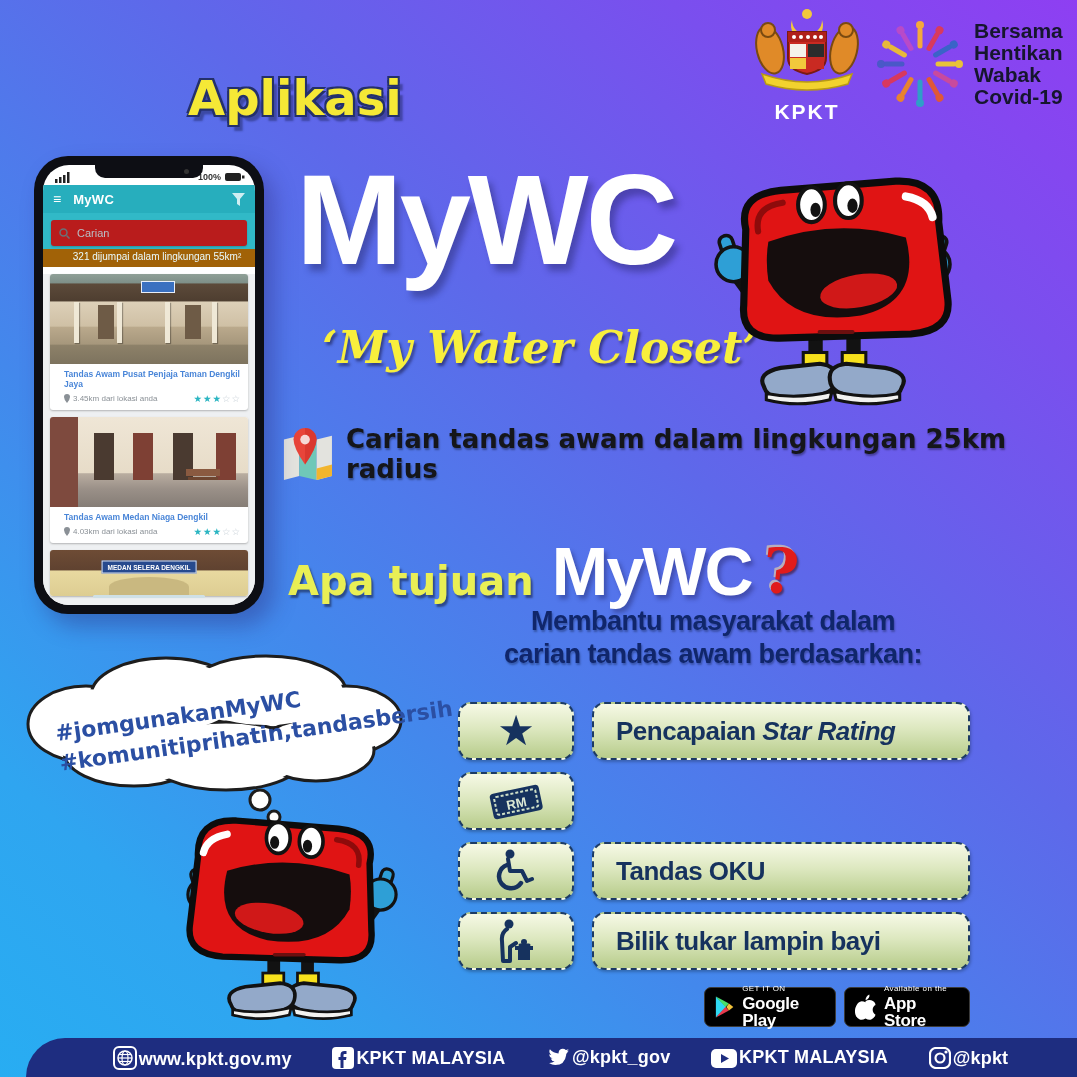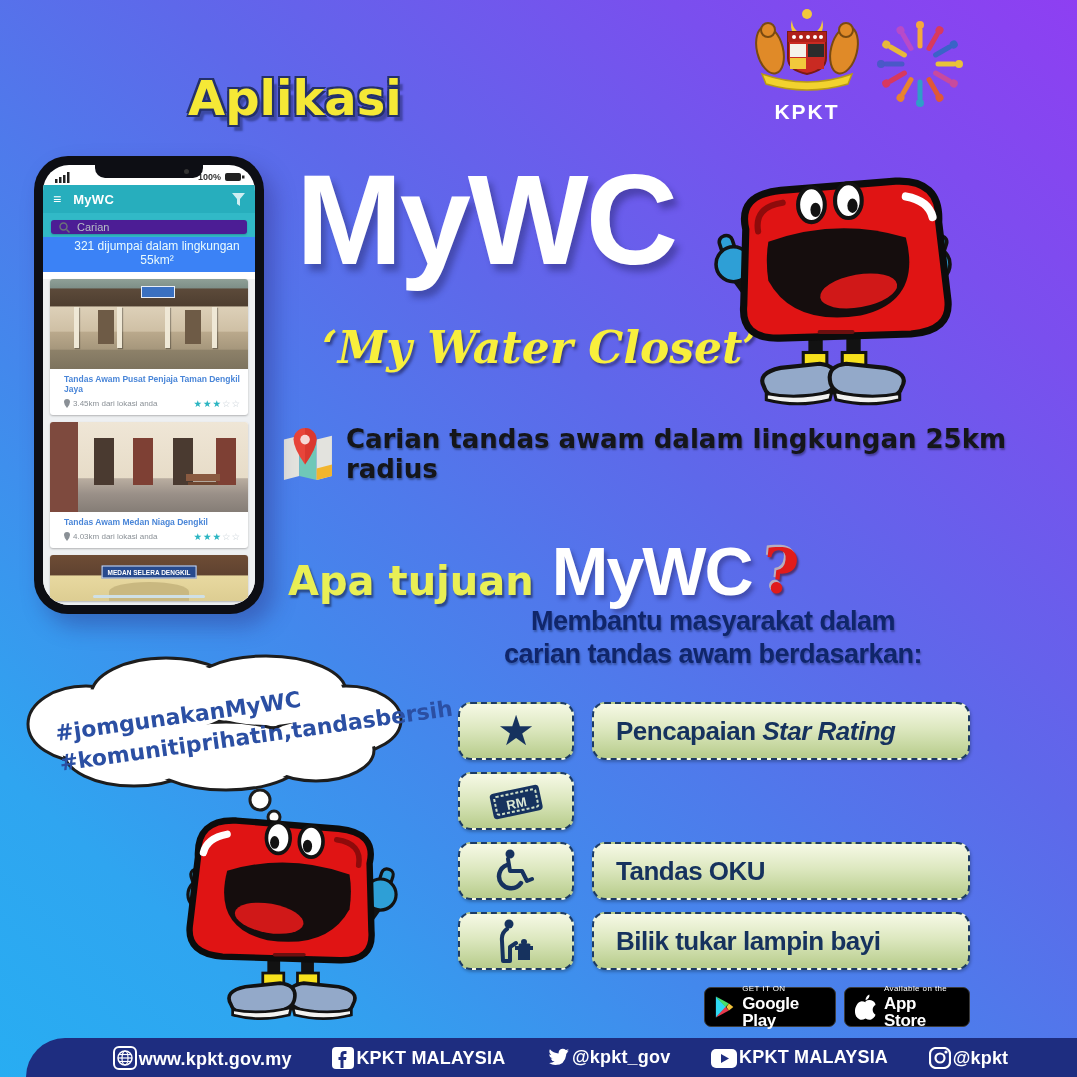--- a/index.html
+++ b/index.html
@@ -78,24 +78,24 @@
   .screen{position:relative;width:100%;height:100%;background:#fff;border-radius:26px;overflow:hidden;}
   .notch{position:absolute;left:50%;top:0;transform:translateX(-50%);width:108px;height:13px;background:#0d0e14;
     border-radius:0 0 10px 10px;z-index:5;}
   .cam-dot{position:absolute;right:14px;top:4px;width:5px;height:5px;border-radius:50%;background:#333;}
   .statusbar{height:20px;display:flex;align-items:center;justify-content:space-between;padding:4px 10px 0 12px;}
   .battery-grp{display:flex;align-items:center;font-size:9px;color:#333;font-weight:bold;}
   .app-header{height:28px;background:#27aebd;display:flex;align-items:center;padding:0 10px;}
   .app-title{color:#fff;font-weight:bold;font-size:13px;margin-left:12px;letter-spacing:.3px;flex:1;text-align:left;}
   .hamburger{color:#fff;font-size:14px;line-height:1;}
   .search-wrap{background:#31b9c7;padding:7px 8px 3px 8px;}
-  .search-box{background:#4c1d95;border-radius:3px;height:14px;display:flex;align-items:center;padding:0 8px;
+  .search-box{background:#b91c1c;border-radius:3px;height:26px;display:flex;align-items:center;padding:0 8px;
     box-shadow:0 1px 2px rgba(0,0,0,.2);}
   .search-ph{color:#b8bfc6;font-size:11px;margin-left:7px;}
-  .result-strip{background:#3b82f6;text-align:center;font-size:12px;color:#eafbfd;padding:2px 0 5px 16px;}
+  .result-strip{background:#a16207;text-align:center;font-size:10px;color:#eafbfd;padding:2px 0 5px 16px;}
   .app-list{background:#eef0f2;height:100%;}
   .card{background:#fff;margin:7px 7px 0 7px;border-radius:3px;box-shadow:0 1px 2px rgba(0,0,0,.25);overflow:hidden;}
   .card-info{padding:5px 7px 6px 14px;}
   .card-title{color:#4a86d8;font-weight:bold;font-size:8.5px;line-height:10px;}
   .card-meta{display:flex;align-items:center;justify-content:space-between;margin-top:4px;}
   .card-dist{color:#8a9096;font-size:8px;display:flex;align-items:center;gap:3px;}
   .stars{font-size:9.5px;letter-spacing:1px;}
   .stars .on{color:#2bb5c2;} .stars .off{color:#c9d2d8;}
   .photo{position:relative;width:100%;}
   
@@ -204,20 +204,26 @@
         <g transform="rotate(300 48 48)">
             <line x1="48" y1="30" x2="48" y2="14" stroke="#e8b83a" stroke-width="5"></line>
             <circle cx="48" cy="9" r="4" fill="#e8b83a"></circle>
           </g>
         <g transform="rotate(330 48 48)">
             <line x1="48" y1="30" x2="48" y2="14" stroke="#b84ac8" stroke-width="5"></line>
             <circle cx="48" cy="9" r="4" fill="#b84ac8"></circle>
           </g>
       </g>
     </svg>
+    <div class="covid-text">
+      <div>Bersama</div>
+      <div>Hentikan</div>
+      <div>Wabak</div>
+      <div>Covid-19</div>
+    </div>
   </div>
 
   <div class="aplikasi">Aplikasi</div>
   <div class="big-title">MyWC</div>
   <div class="subtitle">‘My Water Closet’</div>
 
   <div class="tagline-row">
     <svg width="54" height="58" viewBox="0 0 54 58">
       <polygon points="2,14 18,10 18,52 2,56" fill="#e3e3de"></polygon>
       <polygon points="18,10 36,14 36,56 18,52" fill="#6fc8b8"></polygon>

